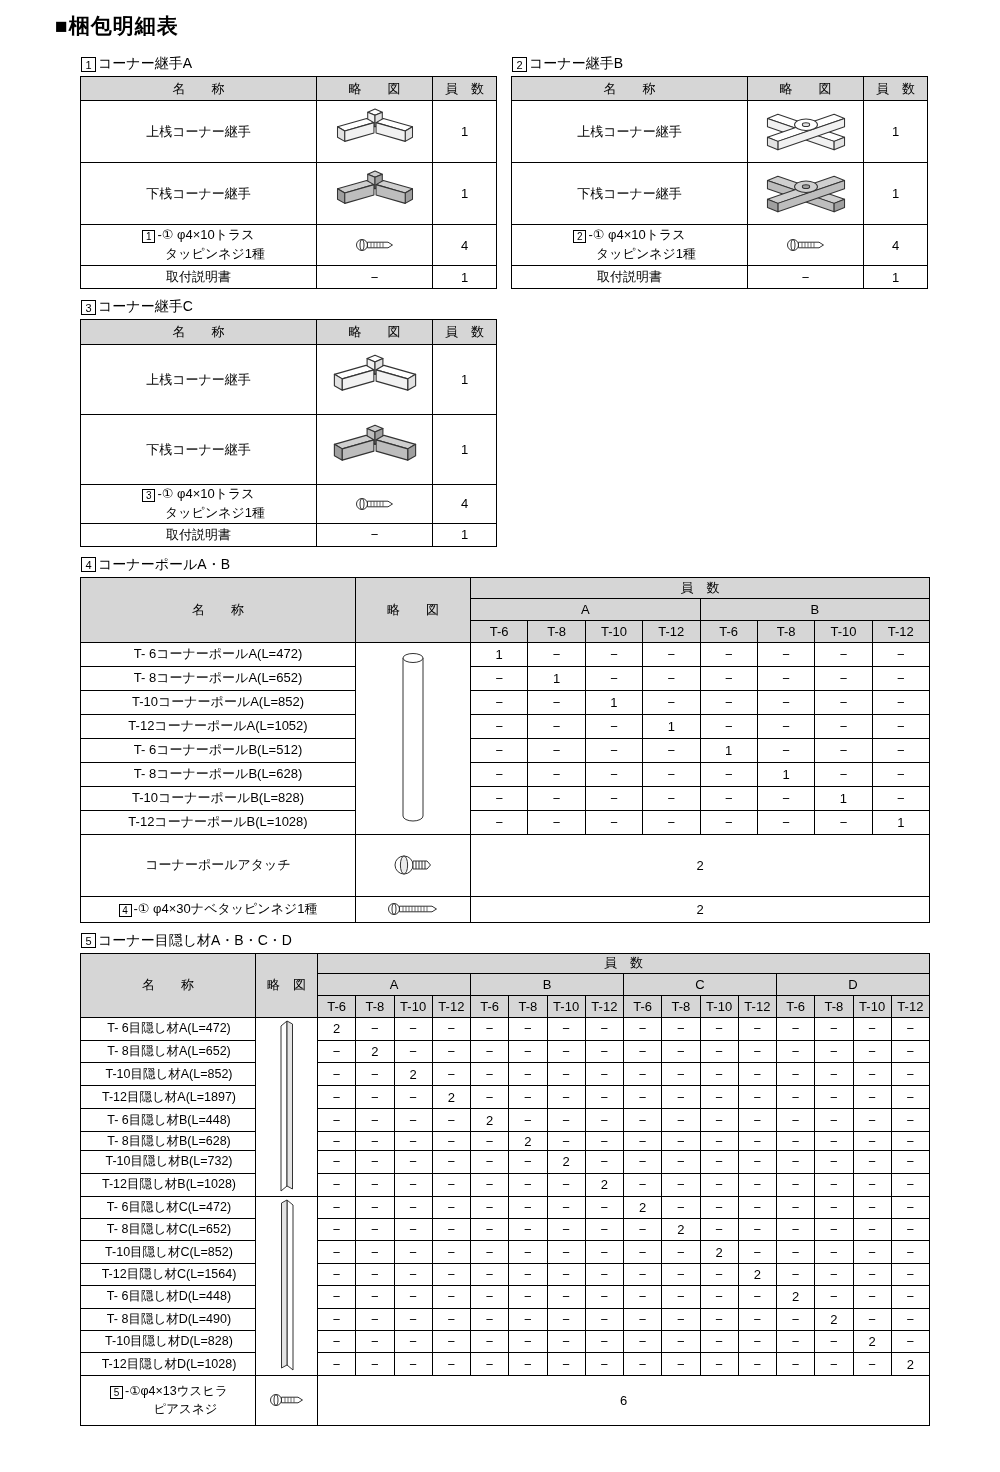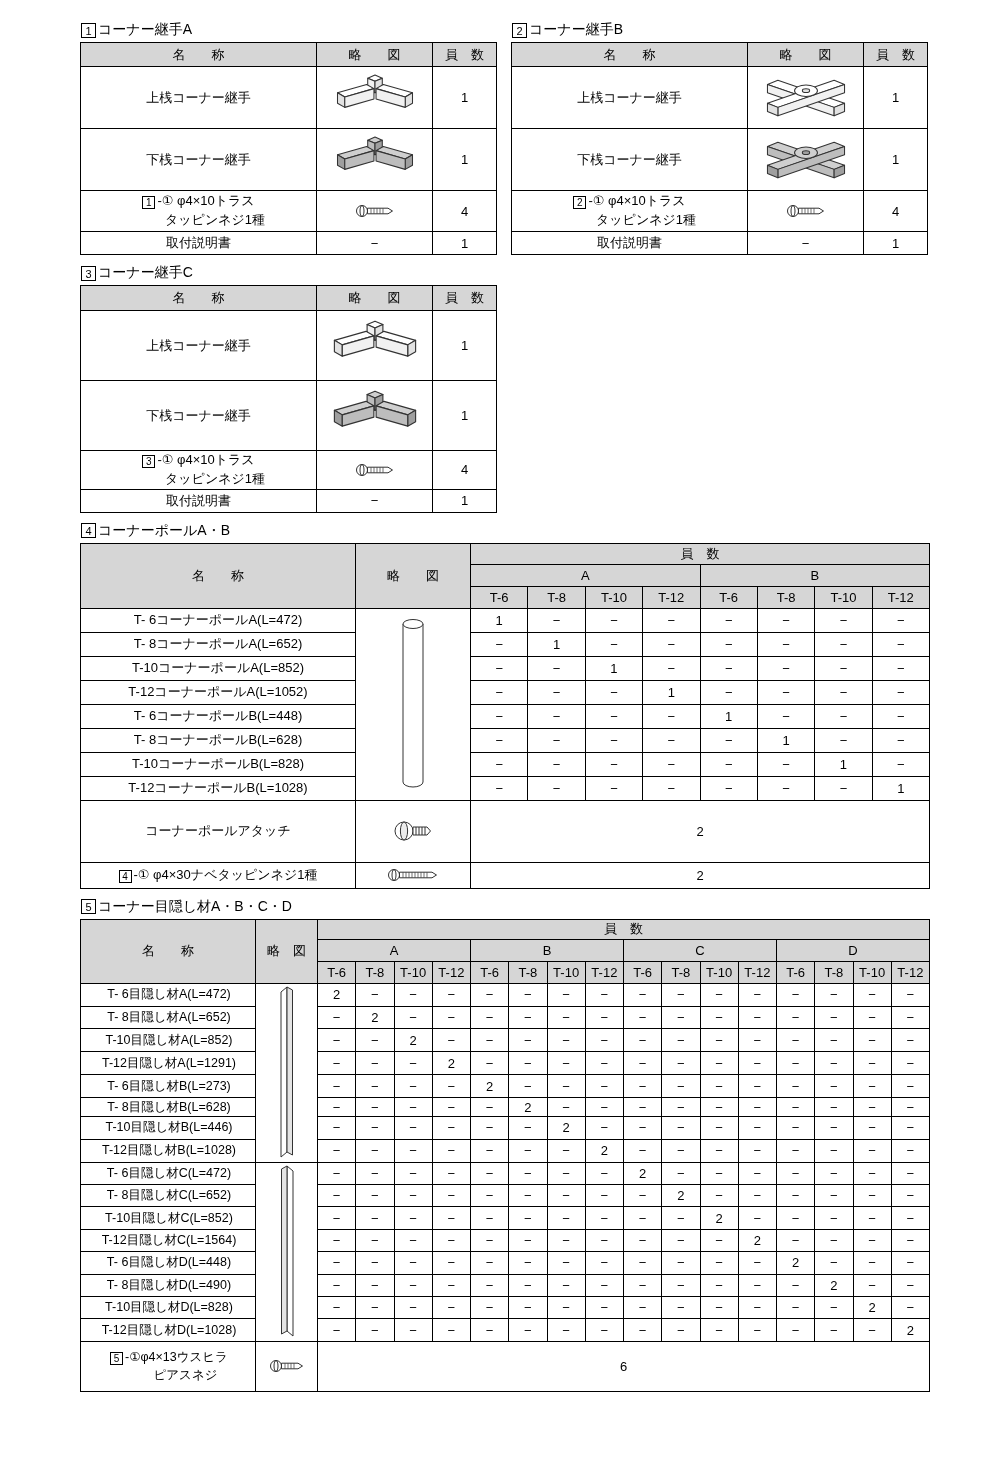--- a/index.html
+++ b/index.html
@@ -25,20 +25,21 @@
   .dash { font-size:13px; }
   .sk svg { display:block; margin:0 auto; }
   .qty { font-size:13px; }
   .blind td.name { font-size:12.5px; padding-left:4px; }
   .blind td { font-size:12.5px; }
 </style>
 </head>
 <body>
 
 <div class="page">
+  <h1 class="title">■梱包明細表</h1>
   <div class="row-top indent">
     <div id="joint-0">
         <div class="tbl-label">
           <span class="boxnum">1</span>
           <span>コーナー継手A</span>
         </div>
         <table class="grid">
           <colgroup>
             <col style="width:236px">
             <col style="width:116px">
@@ -352,21 +353,21 @@
             <td>−</td>
             <td>−</td>
             <td>−</td>
             <td>1</td>
             <td>−</td>
             <td>−</td>
             <td>−</td>
             <td>−</td>
           </tr>
           <tr style="height:24px">
-            <td class="name">T- 6コーナーポールB(L=448)</td>
+            <td class="name">T- 6コーナーポールB(L=512)</td>
             <td>−</td>
             <td>−</td>
             <td>−</td>
             <td>−</td>
             <td>1</td>
             <td>−</td>
             <td>−</td>
             <td>−</td>
           </tr>
           <tr style="height:24px">
@@ -555,40 +556,40 @@
             <td>−</td>
             <td>−</td>
             <td>−</td>
             <td>−</td>
             <td>−</td>
             <td>−</td>
             <td>−</td>
             <td>−</td>
           </tr>
           <tr style="height:22px">
-            <td class="name">T-12目隠し材A(L=1291)</td>
-            <td>−</td>
-            <td>−</td>
-            <td>−</td>
-            <td>2</td>
-            <td>−</td>
-            <td>−</td>
-            <td>−</td>
-            <td>−</td>
-            <td>−</td>
-            <td>−</td>
-            <td>−</td>
-            <td>−</td>
-            <td>−</td>
-            <td>−</td>
-            <td>−</td>
-            <td>−</td>
-          </tr>
-          <tr style="height:22px">
-            <td class="name">T- 6目隠し材B(L=273)</td>
+            <td class="name">T-12目隠し材A(L=1897)</td>
+            <td>−</td>
+            <td>−</td>
+            <td>−</td>
+            <td>2</td>
+            <td>−</td>
+            <td>−</td>
+            <td>−</td>
+            <td>−</td>
+            <td>−</td>
+            <td>−</td>
+            <td>−</td>
+            <td>−</td>
+            <td>−</td>
+            <td>−</td>
+            <td>−</td>
+            <td>−</td>
+          </tr>
+          <tr style="height:22px">
+            <td class="name">T- 6目隠し材B(L=448)</td>
             <td>−</td>
             <td>−</td>
             <td>−</td>
             <td>−</td>
             <td>2</td>
             <td>−</td>
             <td>−</td>
             <td>−</td>
             <td>−</td>
             <td>−</td>
@@ -612,21 +613,21 @@
             <td>−</td>
             <td>−</td>
             <td>−</td>
             <td>−</td>
             <td>−</td>
             <td>−</td>
             <td>−</td>
             <td>−</td>
           </tr>
           <tr style="height:22px">
-            <td class="name">T-10目隠し材B(L=446)</td>
+            <td class="name">T-10目隠し材B(L=732)</td>
             <td>−</td>
             <td>−</td>
             <td>−</td>
             <td>−</td>
             <td>−</td>
             <td>−</td>
             <td>2</td>
             <td>−</td>
             <td>−</td>
             <td>−</td>

